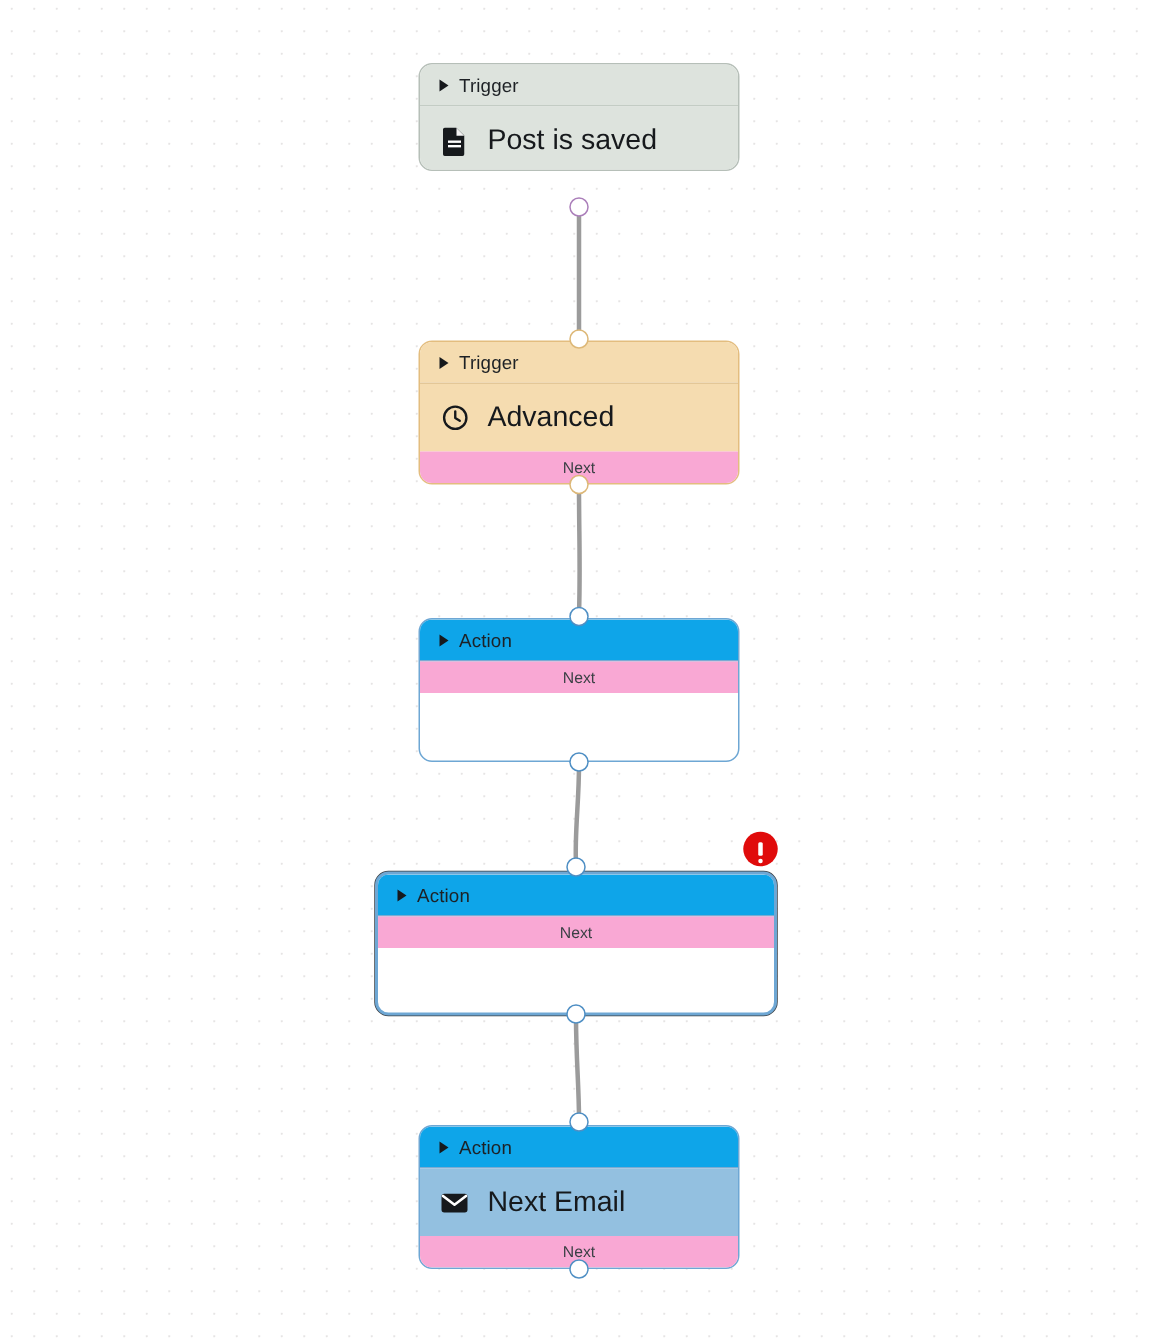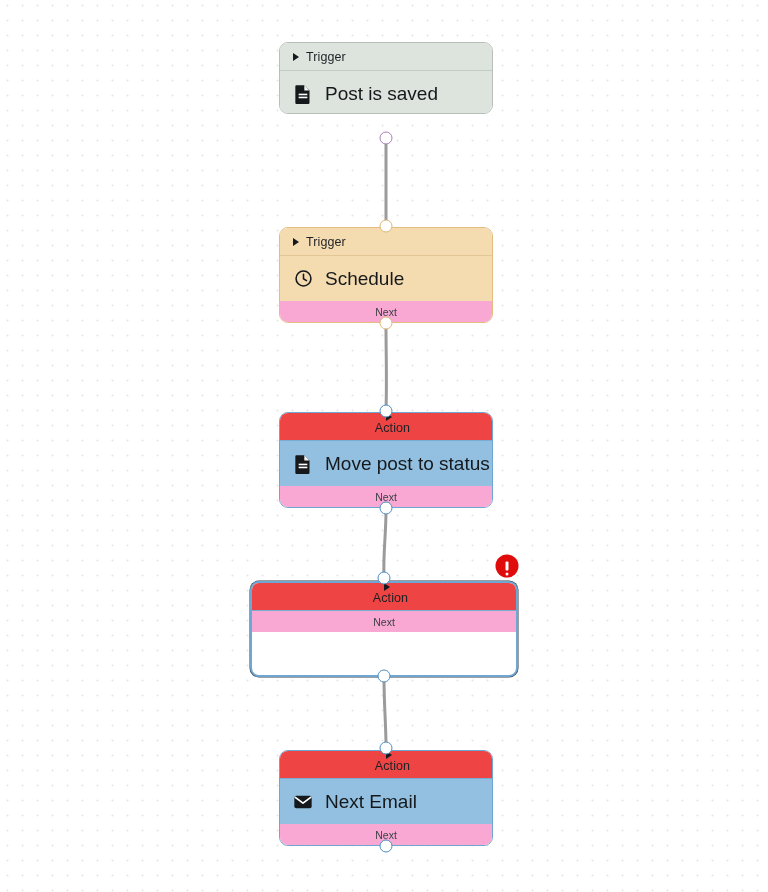--- a/index.html
+++ b/index.html
@@ -125,21 +125,21 @@
   .node.trigger .node-header { background: #dde3dd; }
   .node.trigger .node-body   { background: #dde3dd; }
   .node.trigger .node-divider{ background: #c3ccc4; }
 
   .node.advanced { border-color: #e3bd7f; }
   .node.advanced .node-header { background: #f5dcb0; }
   .node.advanced .node-body   { background: #f5dcb0; }
   .node.advanced .node-divider{ background: #e3c797; }
 
   .node.action { border-color: #6ea7d4; }
-  .node.action .node-header { background: #ef4444; flex-direction: column; }
+  .node.action .node-header { background: #0ea5e9; }
   .node.action .node-body   { background: #93c0e0; }
   .node.action .node-divider{ background: #7aabd2; }
 
   
   .port {
     position: absolute;
     width: 13px;
     height: 13px;
     border-radius: 50%;
     background: #ffffff;
@@ -222,43 +222,32 @@
           <span>Trigger</span>
         </div>
         <div class="node-divider"></div>
         <div class="node-body">
           <span class="node-icon">
             <svg width="19" height="19" viewBox="0 0 24 24">
               <circle cx="12" cy="12" r="9.4" fill="none" stroke="#16191c" stroke-width="2"></circle>
               <path d="M12 6.6 L12 12.3 L15.8 14.6" fill="none" stroke="#16191c" stroke-width="2" stroke-linecap="round" stroke-linejoin="round"></path>
             </svg>
           </span>
-          <span class="node-title">Schedule</span>
+          <span class="node-title">Advanced</span>
         </div>
         <div class="node-footer">
           <span class="node-footer-label">Next</span>
         </div>
       </div>
       <div class="node action" style="left: 279px; top: 412px; width: 214px; height: 96px;">
         <div class="node-header">
           <span class="caret"></span>
           <span>Action</span>
         </div>
         <div class="node-divider"></div>
-        <div class="node-body">
-          <span class="node-icon">
-            <svg width="18" height="20" viewBox="0 0 20 24">
-              <path d="M2.2 1.4 h9.2 l6.4 6.2 v15 a1.4 1.4 0 0 1 -1.4 1.4 h-14.2 a1.4 1.4 0 0 1 -1.4 -1.4 v-19.8 a1.4 1.4 0 0 1 1.4 -1.4 z" fill="#16191c"></path>
-              <path d="M11.6 1.6 v6.2 h6.2" fill="#ffffff" opacity="0.95"></path>
-              <rect x="4.8" y="11.6" width="10.4" height="1.9" fill="#ffffff"></rect>
-              <rect x="4.8" y="15.2" width="10.4" height="1.9" fill="#ffffff"></rect>
-            </svg>
-          </span>
-          <span class="node-title">Move post to status</span>
-        </div>
         <div class="node-footer">
           <span class="node-footer-label">Next</span>
         </div>
       </div>
       <div class="node action selected" style="left: 250px; top: 581px; width: 268px; height: 96px;">
         <div class="node-header">
           <span class="caret"></span>
           <span>Action</span>
         </div>
         <div class="node-divider"></div>

